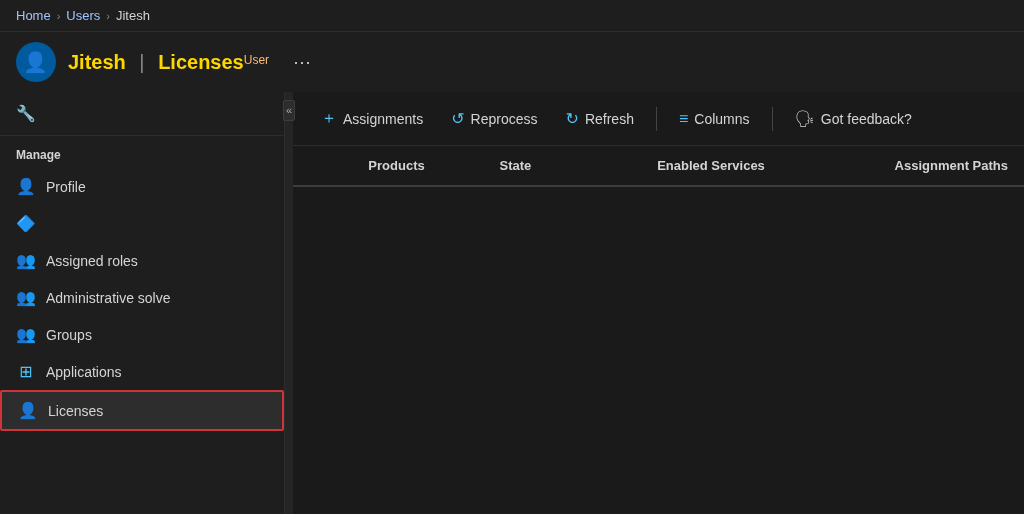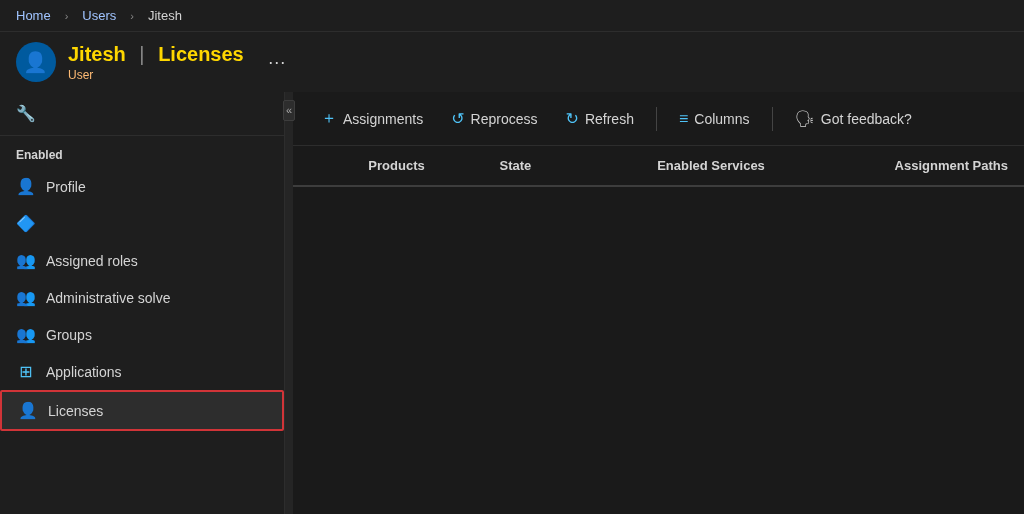--- a/index.html
+++ b/index.html
@@ -14,21 +14,21 @@
       display: flex;
       flex-direction: column;
     }
 
     
     .breadcrumb-bar {
       background: #1e1e1e;
       padding: 8px 16px;
       display: flex;
       align-items: center;
-      gap: 14px;
+      gap: 6px;
       font-size: 13px;
       color: #a0c4ff;
       border-bottom: 1px solid #2d2d2d;
       flex-shrink: 0;
     }
     .breadcrumb-bar span.sep {
       color: #888;
       font-size: 11px;
     }
     .breadcrumb-bar a {
@@ -54,21 +54,21 @@
       background: #005a9e;
       display: flex;
       align-items: center;
       justify-content: center;
       flex-shrink: 0;
     }
     .avatar-icon {
       color: #fff;
       font-size: 20px;
     }
-    .page-title-group { display: flex; flex-direction: column; }
+    .page-title-group { display: flex; }
     .page-title {
       font-size: 20px;
       font-weight: 600;
       color: #ffd700;
     }
     .page-title span.separator { color: #888; margin: 0 8px; font-weight: 300; }
     .page-title span.section { color: #ffd700; }
     .page-subtitle { font-size: 12px; color: #fdba74; margin-top: 2px; }
     .ellipsis-btn {
       background: transparent;
@@ -260,21 +260,21 @@
 </div>
 
 <div class="main-layout">
 
   <div class="sidebar">
 
     <div class="sidebar-diagnose">
       <span class="item-icon diagnose-icon">🔧</span>
     </div>
 
-    <div class="sidebar-section-label">Enabled</div>
+    <div class="sidebar-section-label">Manage</div>
 
     <div class="sidebar-item">
       <span class="item-icon icon-blue">👤</span>
       <span>Profile</span>
     </div>
 
     <div class="sidebar-item">
       <span class="item-icon icon-teal">🔷</span>
     </div>
 

